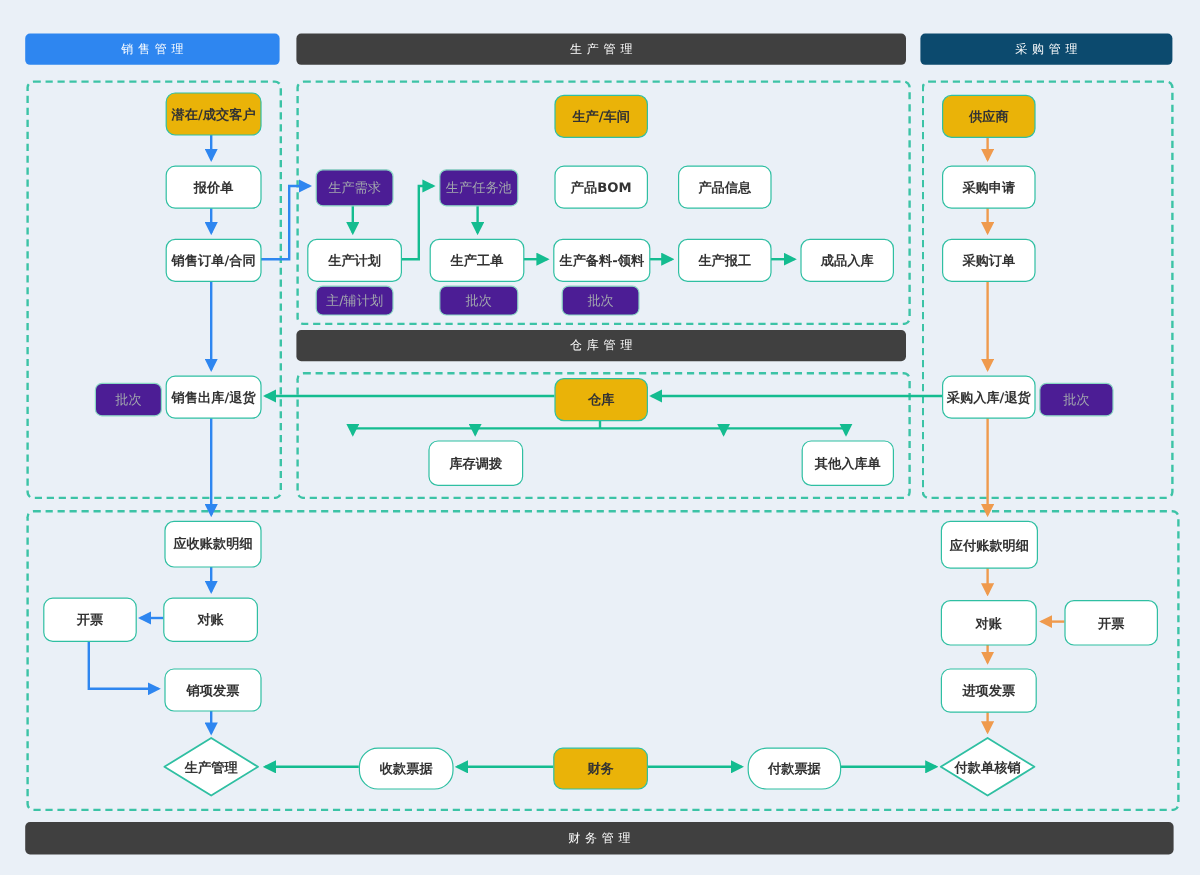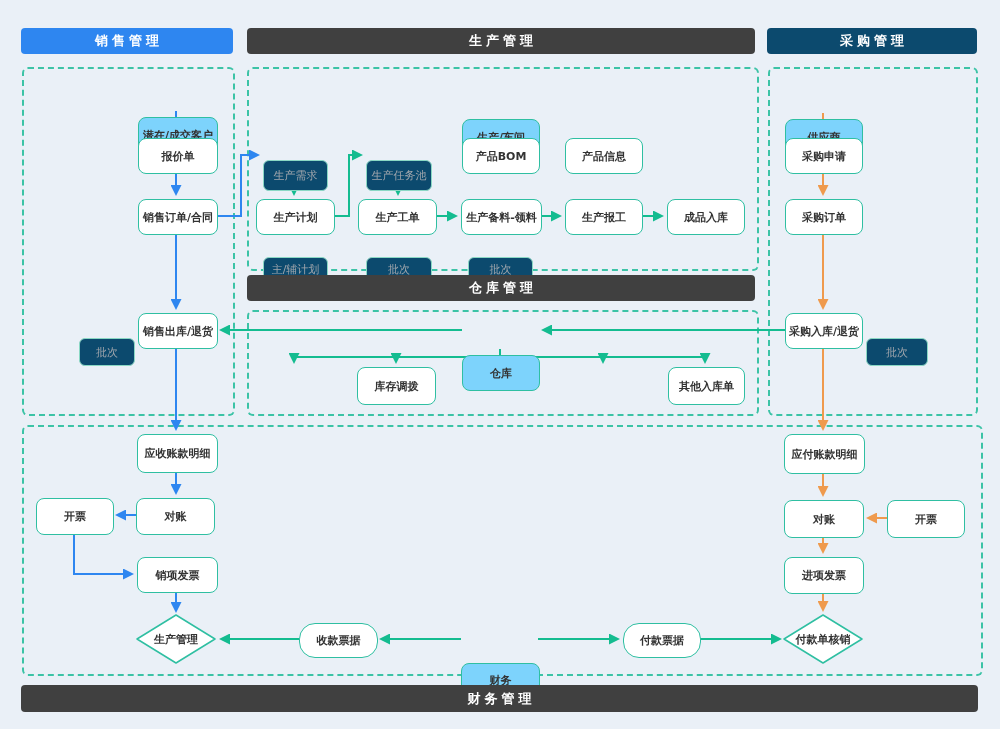--- a/index.html
+++ b/index.html
@@ -1,31 +1,31 @@
 <!DOCTYPE html>
 <html><head>
 <meta charset="utf-8">
 <style>
   html,body{margin:0;padding:0;background:#EAF0F7;}
   .canvas{position:relative;width:1000px;height:729px;background:#EAF0F7;overflow:hidden;
           font-family:"DejaVu Sans",sans-serif;}
-  .hdr{position:absolute;color:#fff;font-weight:bold;font-size:13px;letter-spacing:4px;text-indent:4px;
+  .hdr{position:absolute;color:#fff;font-weight:normal;font-size:10px;letter-spacing:4px;text-indent:4px;
        border-radius:4px;display:flex;align-items:center;justify-content:center;z-index:3;}
   .hdr-blue{background:#2E86F0;}
   .hdr-green{background:#404040;}
   .hdr-orange{background:#0c4a6e;}
   .zone{position:absolute;border:2px dashed #3CC3A6;border-radius:6px;z-index:0;}
   .box{position:absolute;background:#fff;border:1.5px solid #2FBFA2;border-radius:8px;
        display:flex;align-items:center;justify-content:center;font-size:11px;font-weight:600;
        color:#333;white-space:nowrap;z-index:2;}
-  .box.fill{background:#7dd3fc;margin-top:40px;}
+  .box.fill{background:#eab308;}
   .box.pill{border-radius:16px;}
-  .chip{position:absolute;background:#0c4a6e;border:1px solid #8AD8C4;border-radius:6px;
+  .chip{position:absolute;background:#4c1d95;border:1px solid #8AD8C4;border-radius:6px;
         display:flex;align-items:center;justify-content:center;font-size:11px;color:#A2A7AD;
-        white-space:nowrap;z-index:2;margin-top:19px;}
+        white-space:nowrap;z-index:2;}
   .dlabel{position:absolute;display:flex;align-items:center;justify-content:center;
           font-size:11px;font-weight:600;color:#333;z-index:2;white-space:nowrap;}
   svg.wires{position:absolute;left:0;top:0;z-index:1;}
 </style>
 </head>
 <body>
 
 <div class="canvas">
 
   <div class="hdr hdr-blue" style="left:21px;top:28px;width:212px;height:26px">销售管理</div>

